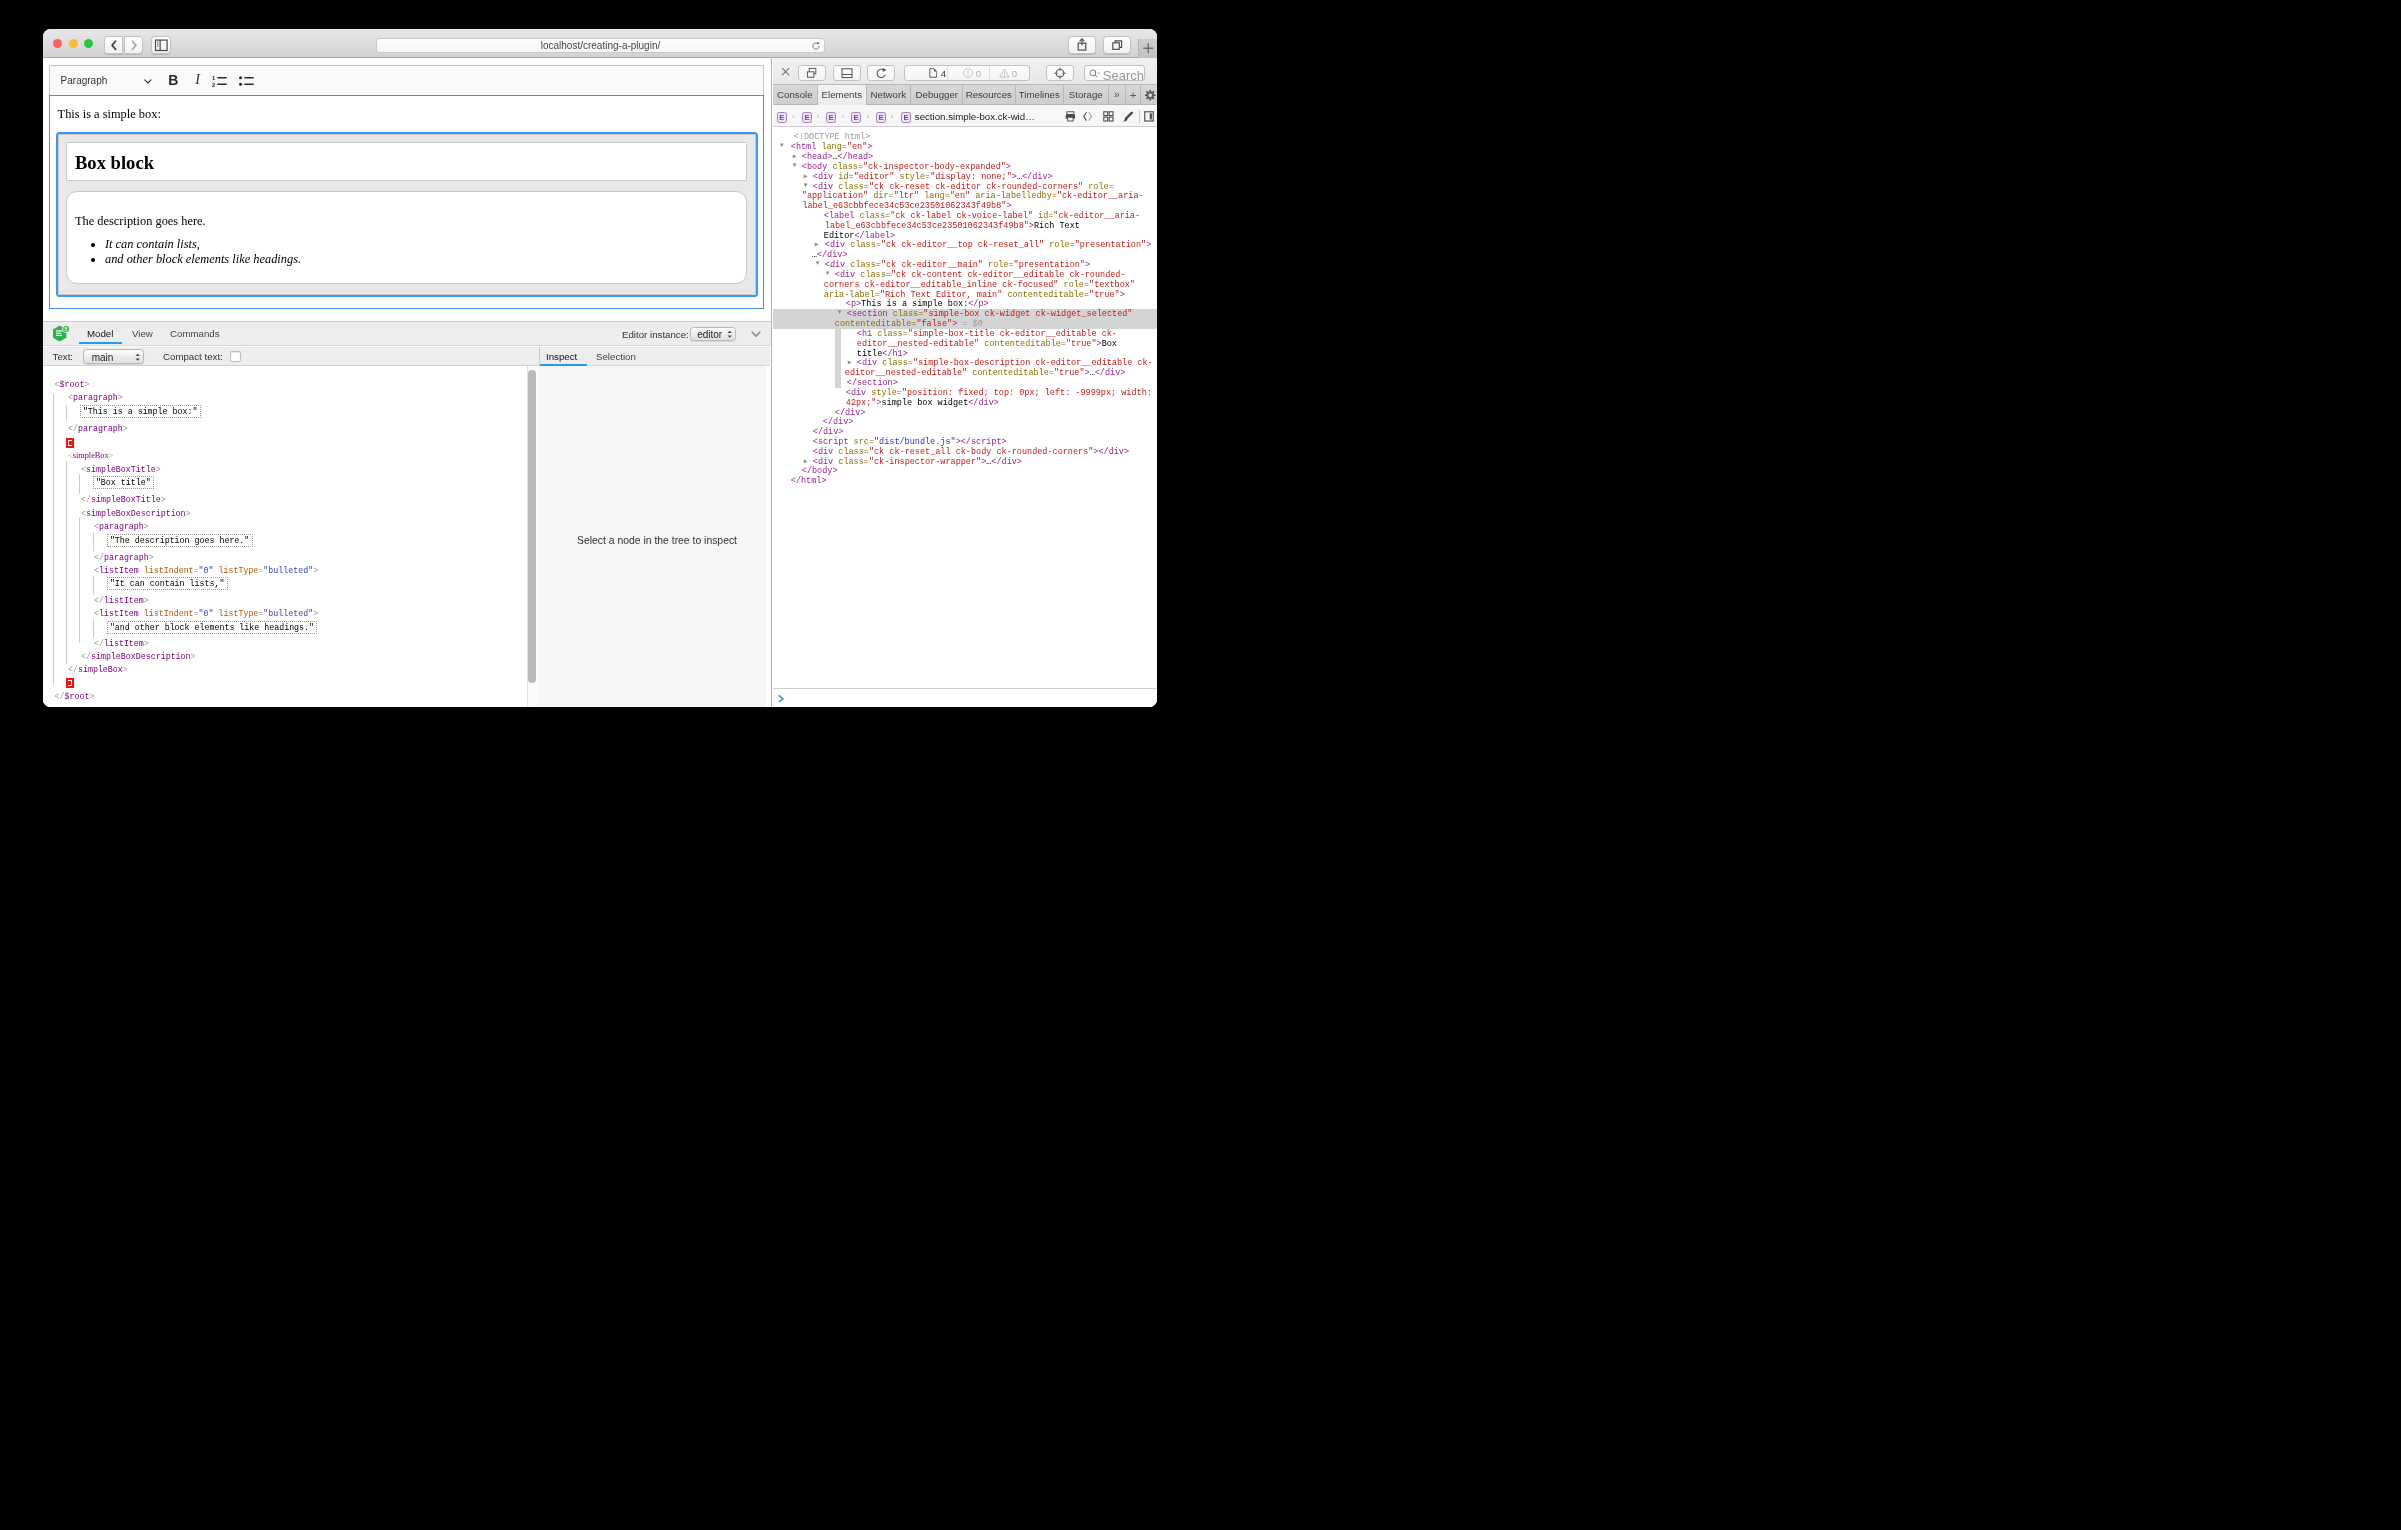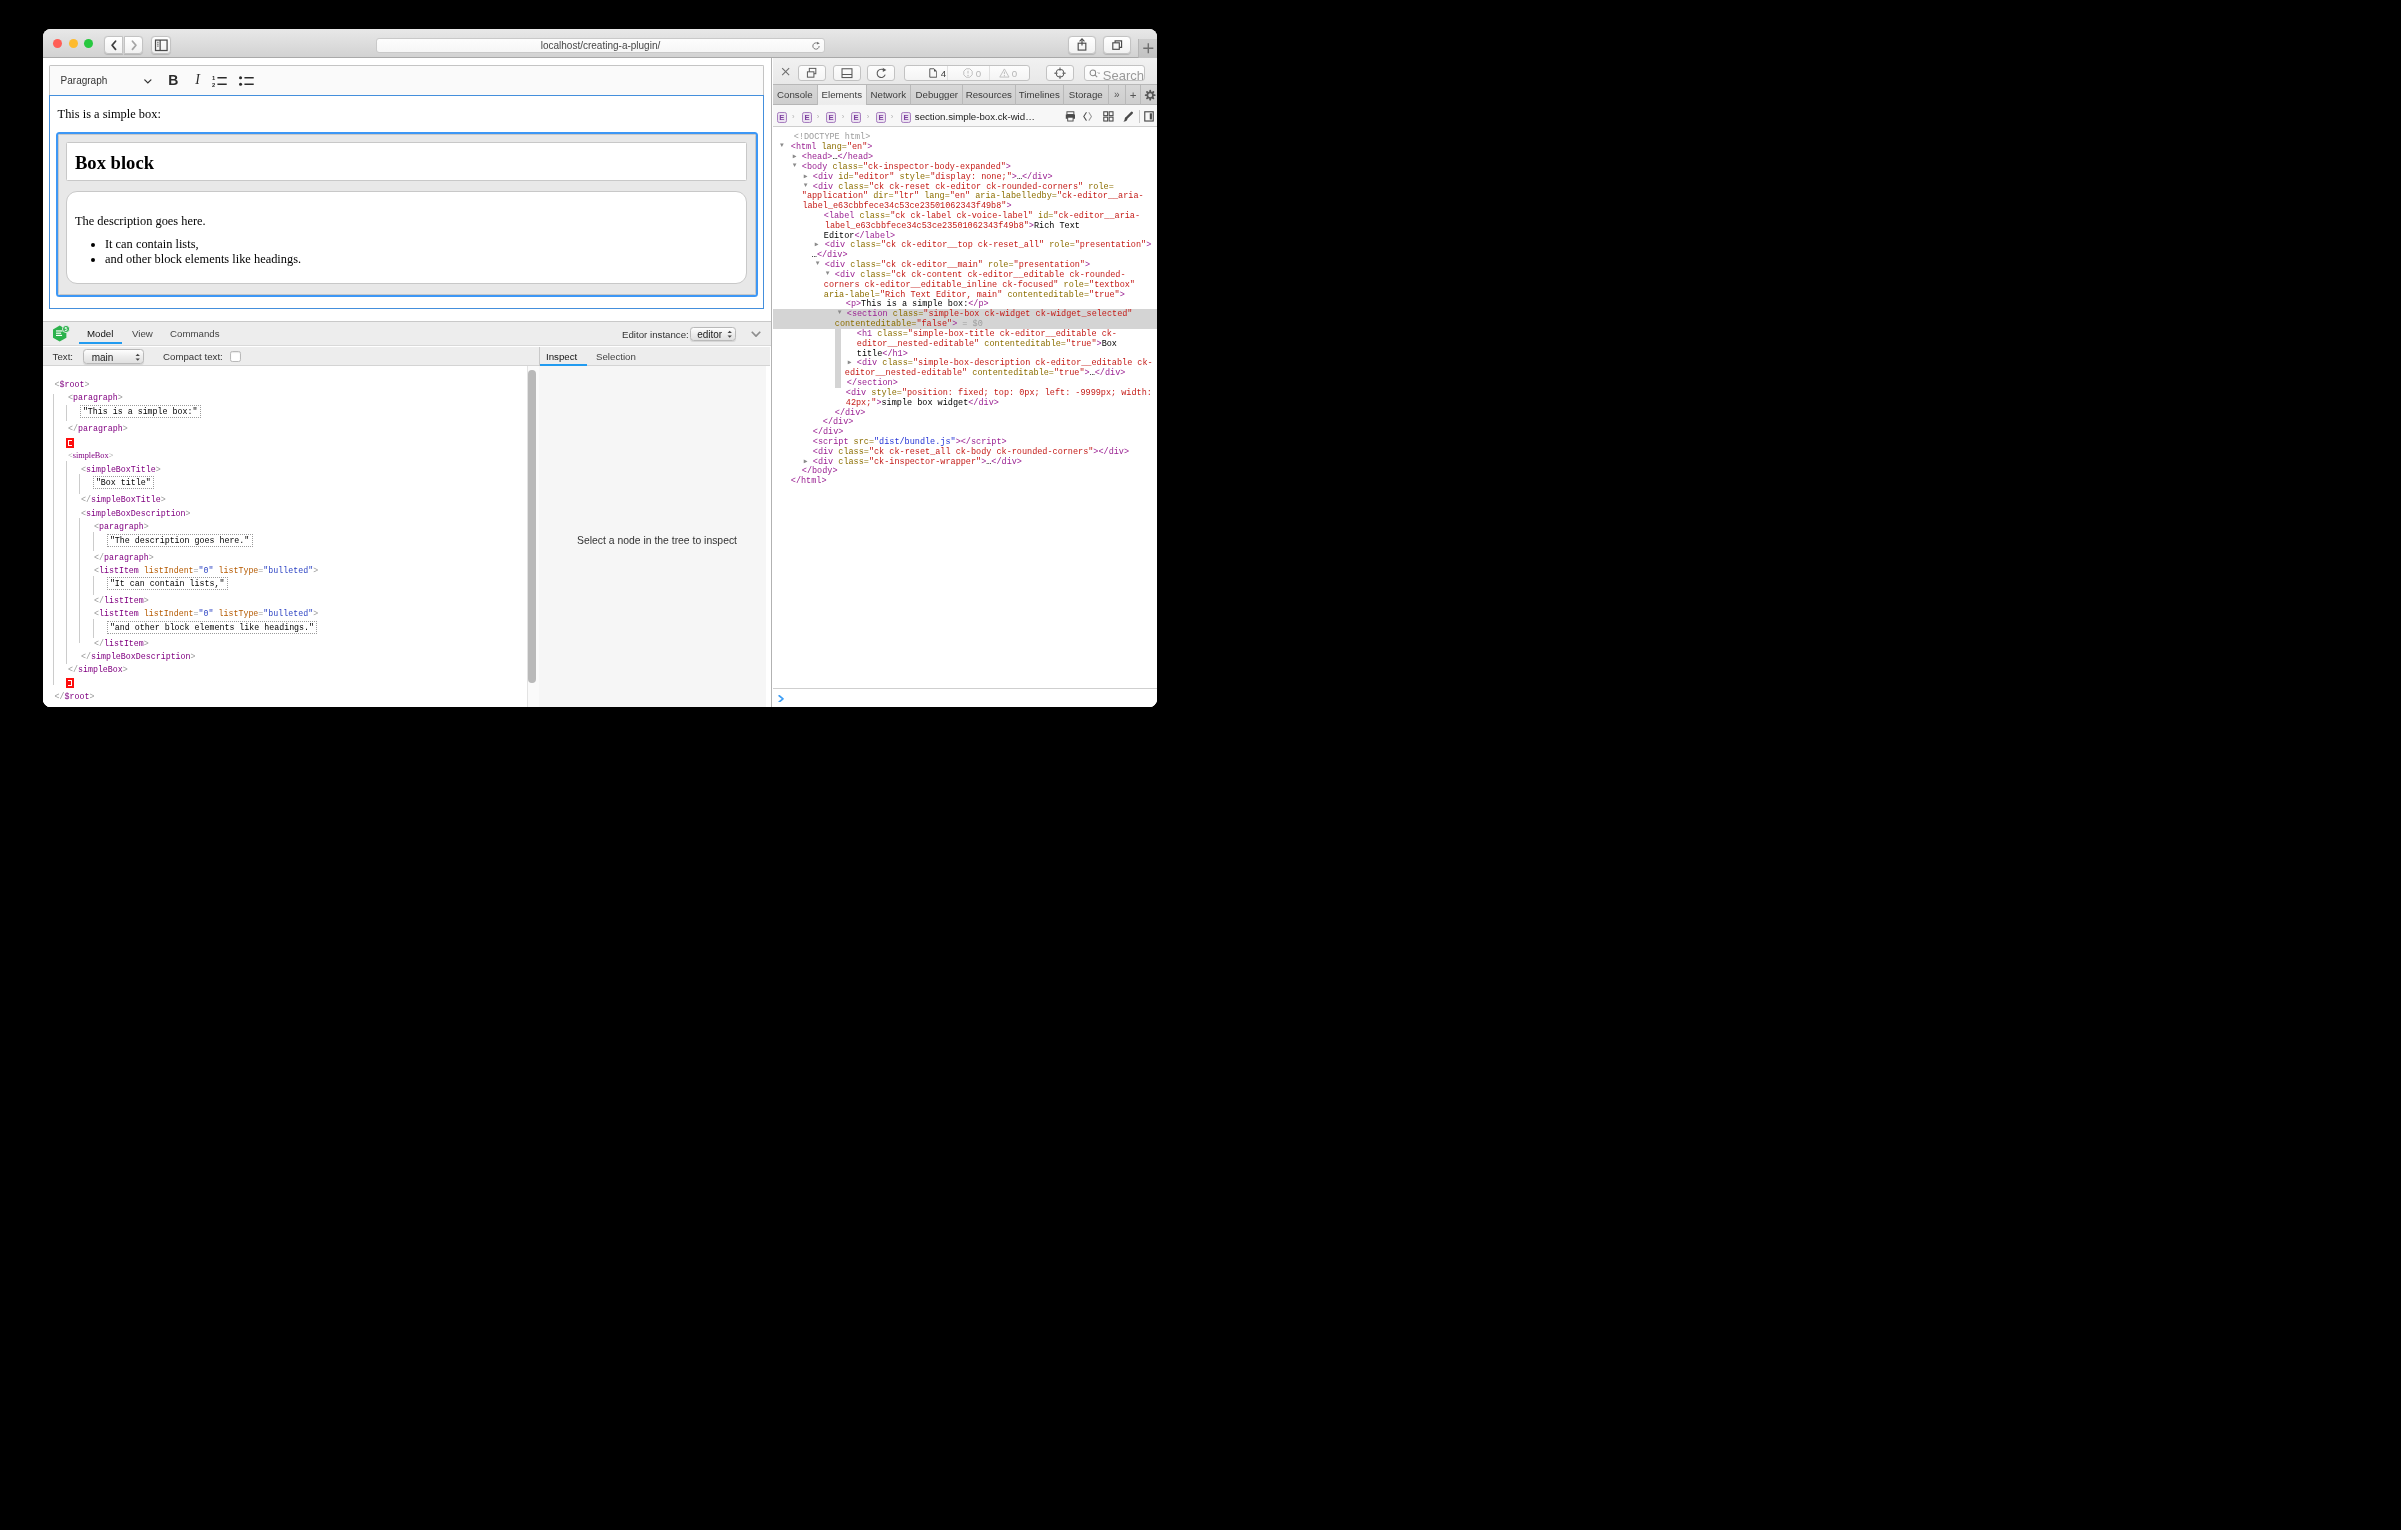--- a/index.html
+++ b/index.html
@@ -148,21 +148,21 @@
         <line x1="7" y1="3.5" x2="19" y2="3.5" stroke="#2b2b2b" stroke-width="2"></line>
         <line x1="7" y1="12" x2="19" y2="12" stroke="#2b2b2b" stroke-width="2"></line>
       </svg>
     </div>
     <div class="ckcontent">
       <p style="margin:10px 0 10.8px;line-height:17px;">This is a simple box:</p>
       <section class="sbox">
         <h1 class="sbt">Box block</h1>
         <div class="sbd">
           <p style="margin:13.5px 0 8.5px;">The description goes here.</p>
-          <ul style="margin:0 0 8.5px;padding-left:30px;">
+          <ul style="margin:0 0 8.5px;padding-left:30px;font-style:italic;">
             <li>It can contain lists,</li>
             <li>and other block elements like headings.</li>
           </ul>
         </div>
       </section>
     </div>
   </div>
   <div class="ckinsp">
     <div class="hdr">
       <svg width="17" height="18" viewBox="0 0 22 23" style="position:absolute;left:9.6px;top:2.9px;font-size:12.5px">

